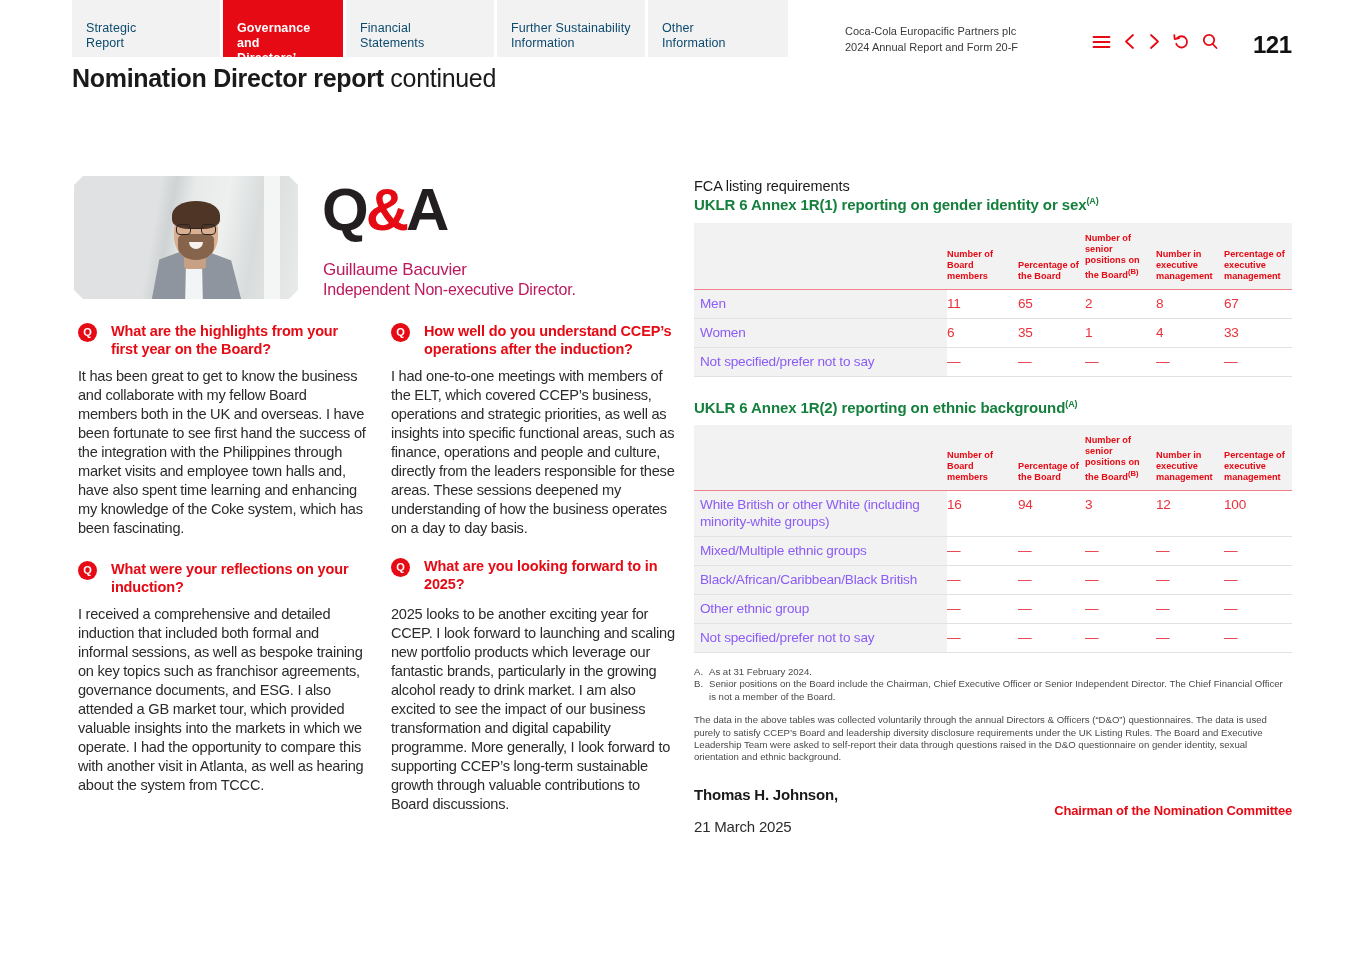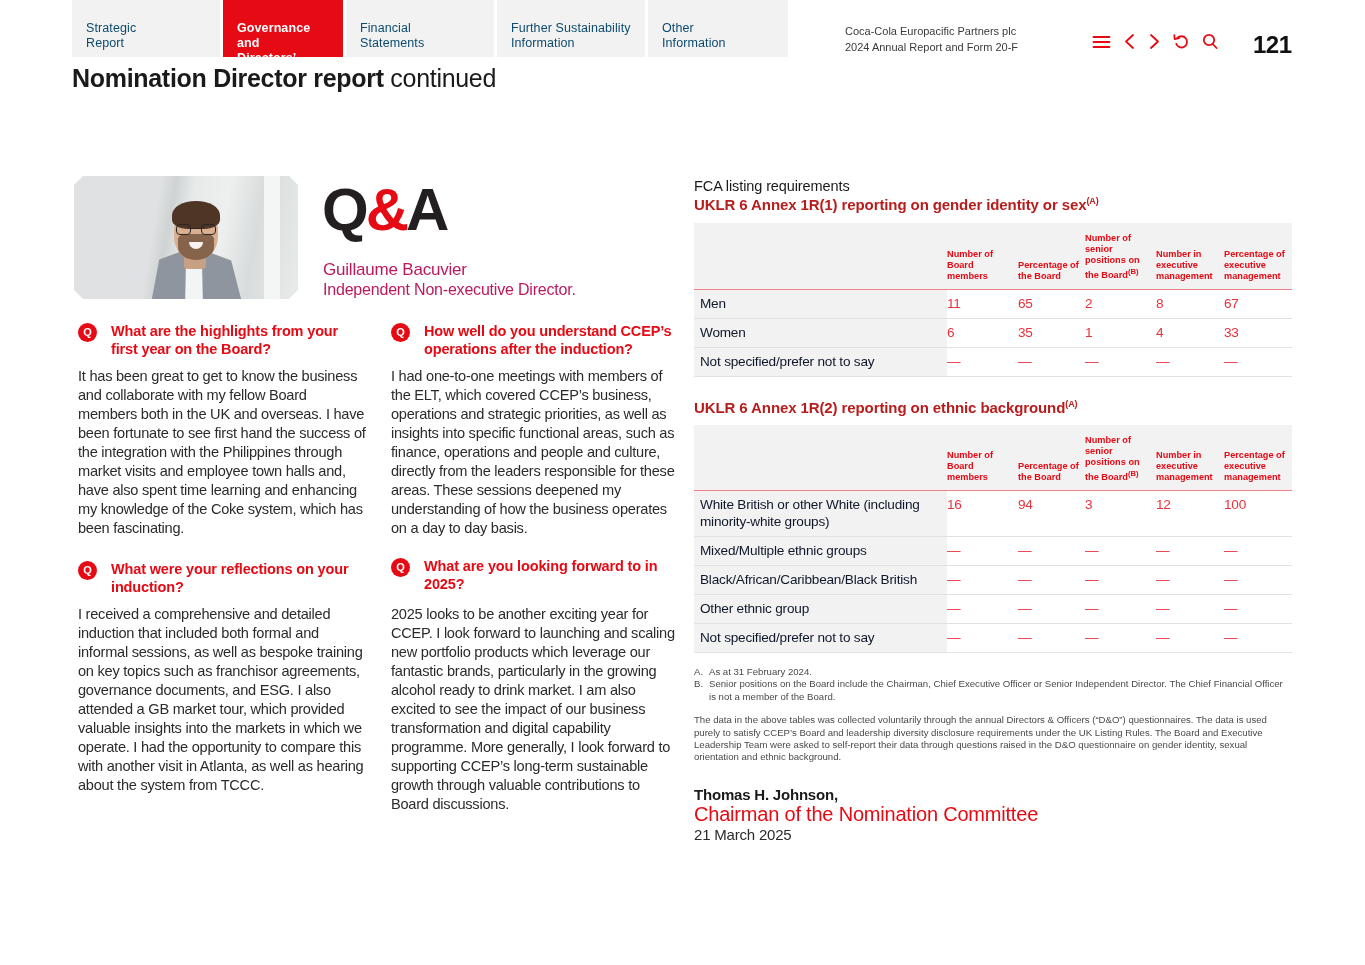--- a/index.html
+++ b/index.html
@@ -131,21 +131,21 @@
   }
   .ans {
     font-size: 14.6px; line-height: 19px; color: #2b2b2b;
     letter-spacing: -0.25px; text-align: left;
   }
 
   
   .right { position: absolute; left: 694px; top: 178px; width: 598px; }
   .tbl-h1 { font-size: 14.5px; font-weight: normal; color: #1a1a1a; letter-spacing: -0.1px; }
   .tbl-h2 {
-    font-size: 15px; font-weight: bold; color: #b91c1c;
+    font-size: 15px; font-weight: bold; color: #15803d;
     letter-spacing: -0.1px; margin-top: 2px; margin-bottom: 10px;
   }
   .tbl-h2 sup, .tbl-hd sup { font-size: 9px; }
 
   table.fca { width: 598px; border-collapse: collapse; table-layout: fixed; }
   table.fca col.lbl { width: 253px; }
   table.fca col.d1 { width: 71px; }
   table.fca col.d2 { width: 67px; }
   table.fca col.d3 { width: 71px; }
   table.fca col.d4 { width: 68px; }
@@ -162,38 +162,38 @@
   }
   table.fca thead th.lblh { padding-left: 6px; }
   table.fca tbody td {
     font-size: 13.6px; line-height: 17px; color: #2b2b2b;
     padding: 5px 6px 6px 0; vertical-align: top;
     border-bottom: 1px solid #e2e2e2;
     background: #ffffff;
     letter-spacing: -0.2px;
   }
   table.fca tbody td.lbl {
-    background: #f2f2f2; padding-left: 6px; color: #0f172a;
+    background: #f2f2f2; padding-left: 6px; color: #8b5cf6;
   }
   table.fca tbody td.val { color: #e8323c; }
   table.fca tbody tr:last-child td { border-bottom: 1px solid #e2e2e2; }
 
   .tbl2-wrap { margin-top: 22px; }
 
   .notes {
     margin-top: 13px;
     font-size: 9.6px; line-height: 12.4px; color: #4a4a4a;
   }
   .notes .nrow { display: flex; gap: 5px; }
   .notes .nrow .mk { width: 10px; flex: none; }
   .notes p.blk { margin-top: 11px; }
 
   .signoff { margin-top: 22px; }
   .signoff .nm { font-size: 15px; font-weight: bold; color: #1a1a1a; letter-spacing: -0.2px; }
-  .signoff .rl { font-size: 20px; font-weight: normal; color: #e60a14; letter-spacing: -0.2px; }
+  .signoff .rl { font-size: 13px; font-weight: bold; color: #e60a14; letter-spacing: -0.2px; text-align: right; }
   .signoff .dt { font-size: 15px; color: #2b2b2b; letter-spacing: -0.2px; }
 </style>
 </head>
 <body>
 
 <div class="page">
 
   <div class="topbar">
     <div class="tabs">
       <div class="tab w1">Strategic

